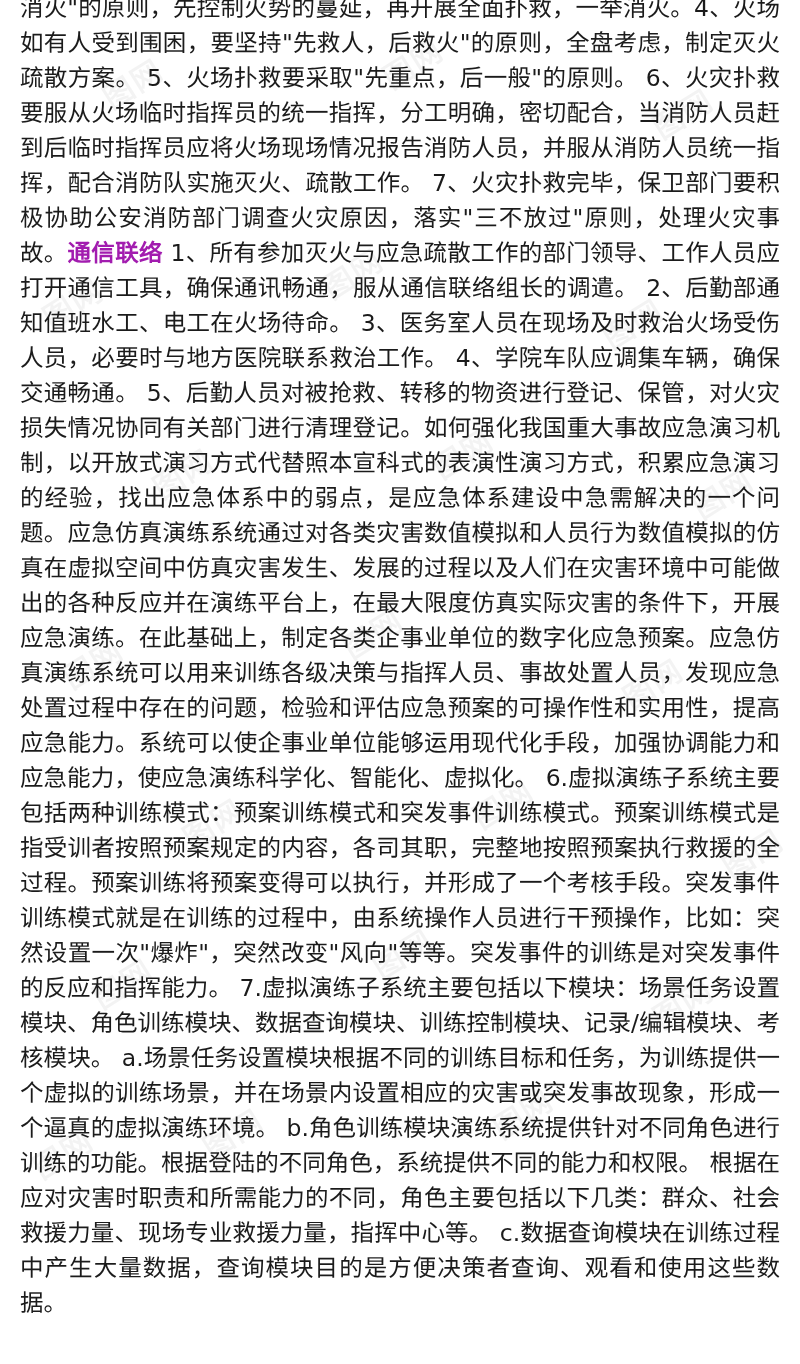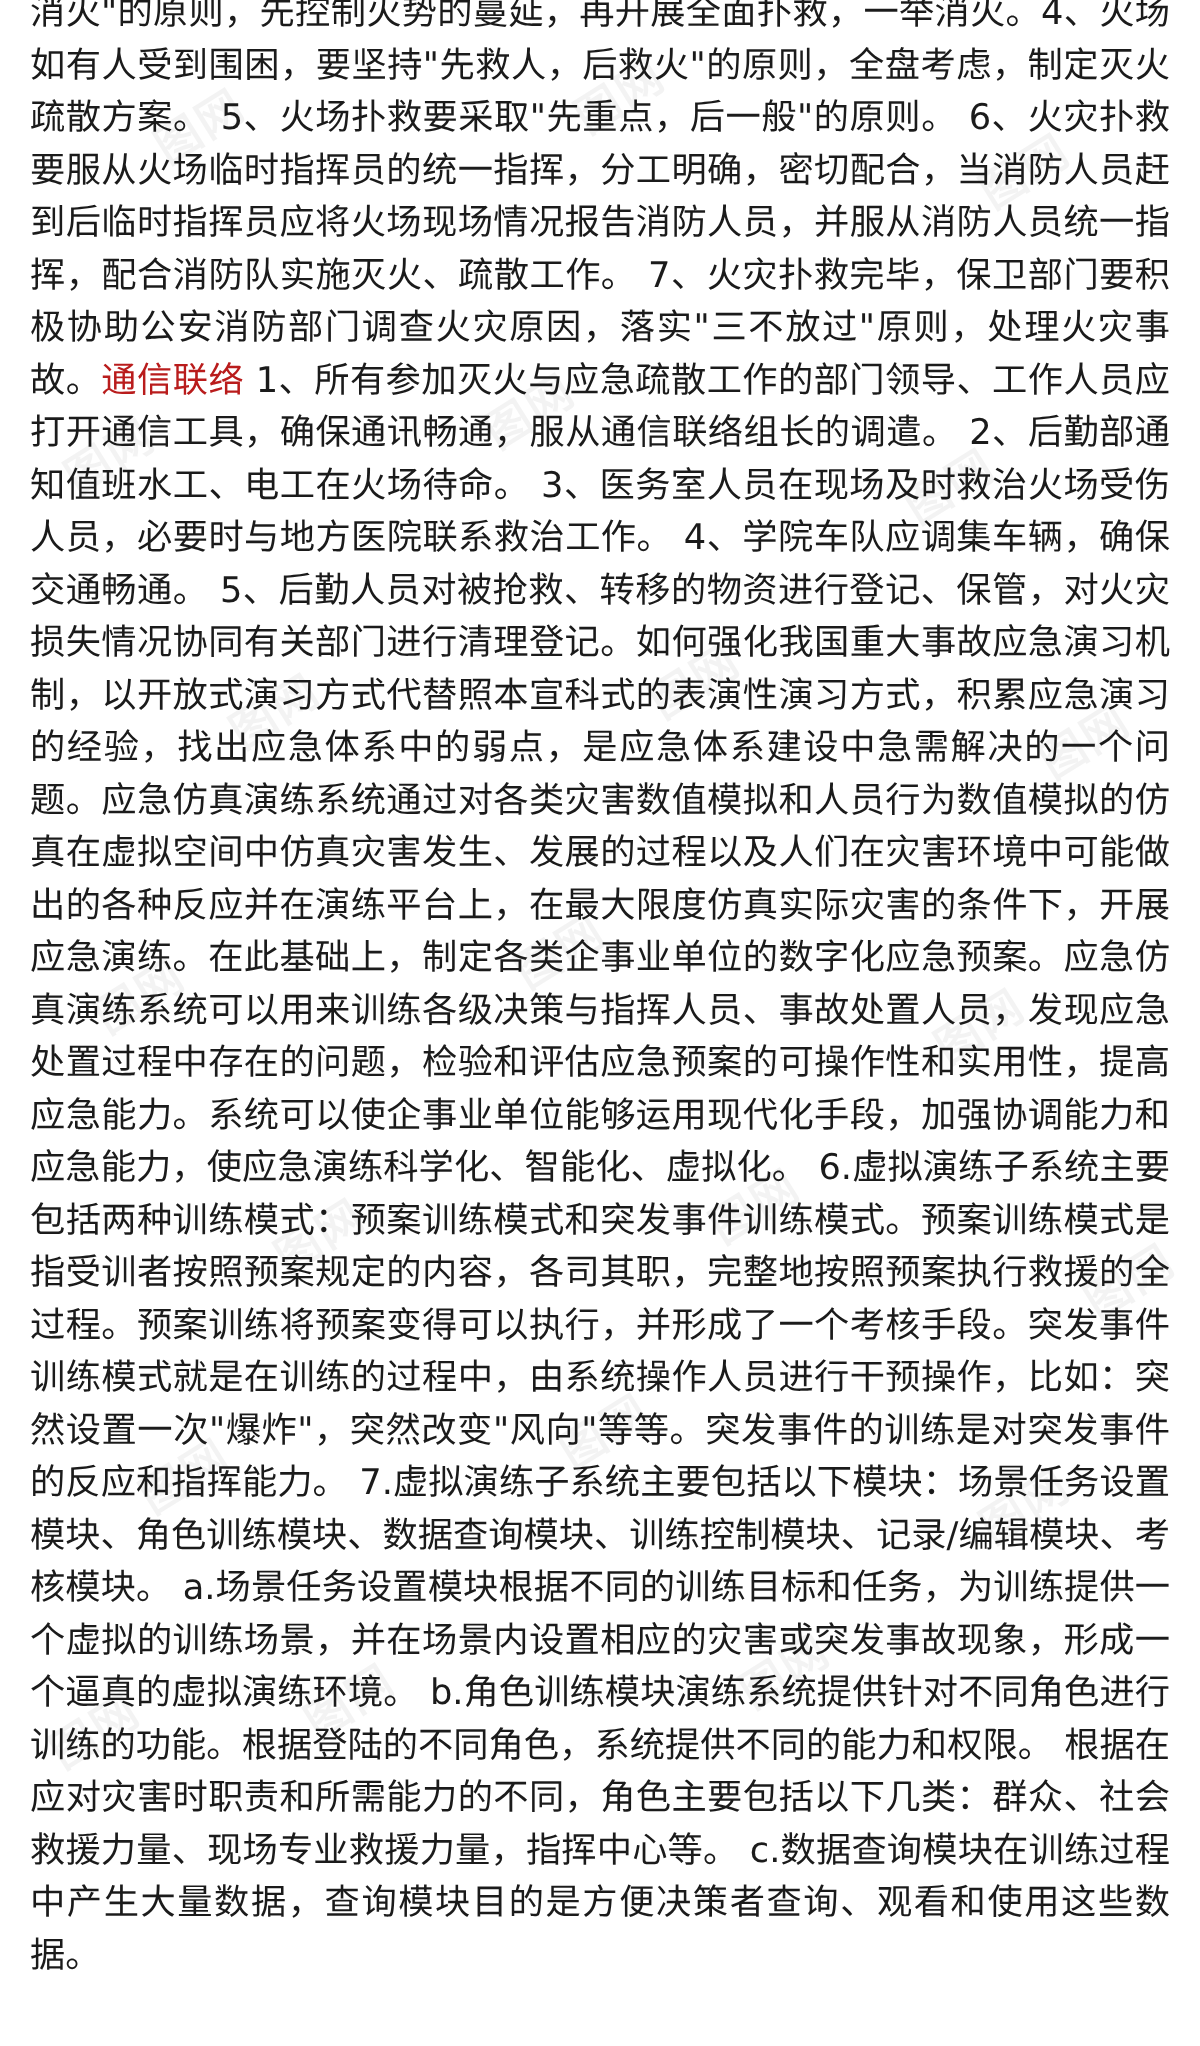--- a/index.html
+++ b/index.html
@@ -57,22 +57,22 @@
     text-justify: inter-character;
     margin: 0;
     letter-spacing: 0px;
     word-break: break-all;
   }
   
   #paragraph-one {
     margin-top: -9px;
   }
   .section-heading {
-    font-weight: 400;
-    color: #b91c1c;
+    font-weight: 700;
+    color: #a21caf;
   }
 </style>
 </head>
 <body>
 
 <div id="page">
 
   <div id="watermark-layer">
     <span class="watermark-mark" style="left:100px;  top:60px;">图网</span>
     <span class="watermark-mark" style="left:380px;  top:40px;">图网</span>

